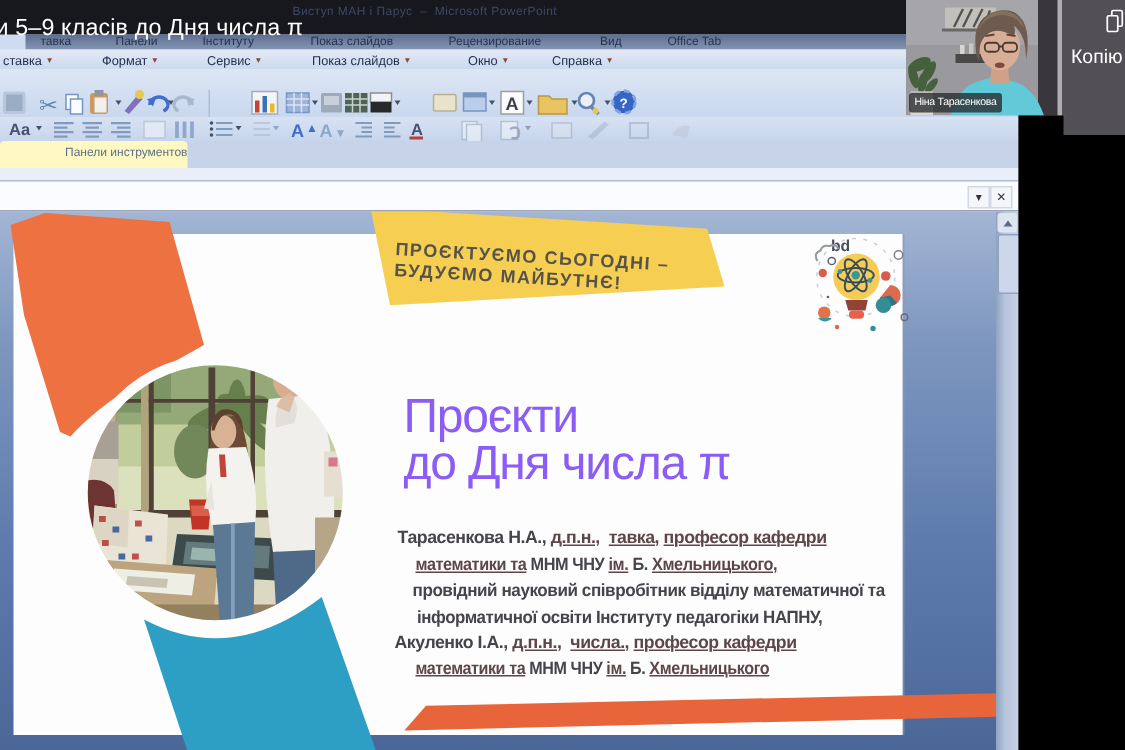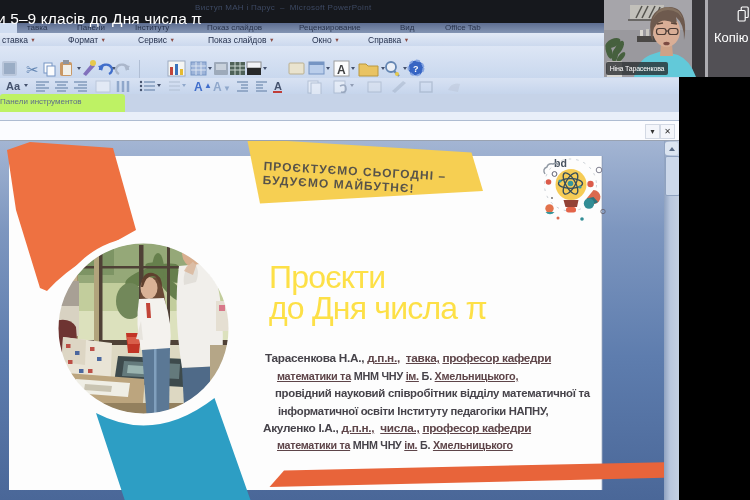--- a/index.html
+++ b/index.html
@@ -10,47 +10,47 @@
   #titlebar{left:0;top:0;width:679px;height:23px;background:#16181d;padding-left:48px;}
   #faint{left:195px;top:3px;font-size:8px;color:#3d4963;letter-spacing:.3px;}
   #tabrow{left:17px;top:23px;width:679px;height:10px;background:linear-gradient(180deg,#5d6d90,#8495b3);}
   .tab{position:absolute;top:0px;font-size:8px;color:#222c44;opacity:.92;}
   #menurow{left:0;top:33px;width:679px;height:13px;background:linear-gradient(180deg,#e3eaf6,#ccd9ee);}
   .mi{position:absolute;top:2px;font-size:8.5px;color:#24304d;}
   .mi b{color:#8a4a42;font-size:5.5px;vertical-align:1px;}
   #toolrow1{left:0;top:46px;width:679px;height:32px;background:linear-gradient(180deg,#dde6f5,#c9d8ee);}
   #toolrow2{left:0;top:78px;width:679px;height:16px;background:linear-gradient(180deg,#d8e2f3,#c6d5ec);}
   #tabstrip{left:0;top:94px;width:679px;height:18px;background:#c6d3e8;}
-  #paneltab{left:90px;top:0px;width:125px;height:18px;background:#bef264;border-radius:3px 3px 0 0;
-            font-size:8px;color:#5f6f8a;text-align:left;line-height:16px;}
+  #paneltab{left:90px;top:0px;width:125px;height:18px;background:#fef9c3;border-radius:3px 3px 0 0;
+            font-size:8px;color:#5f6f8a;text-align:right;line-height:16px;}
   #strip2{left:0;top:112px;width:679px;height:8px;background:#e9eff9;}
   #whitestrip{left:0;top:120px;width:679px;height:19px;background:#fbfcff;border-top:1px solid #aebcd2;
      border-bottom:1.5px solid #99a2b0;}
   .wbtn{position:absolute;top:3px;width:13px;height:13px;background:#f4f6fb;border:1px solid #d3d9e4;
         font-size:8px;line-height:13px;text-align:center;color:#333;}
   #workspace{left:0;top:141px;width:664px;height:359px;
      background:linear-gradient(180deg,#a3b5d3 0%,#7d96bf 25%,#5e7dae 60%,#4a6798 100%);}
   #scrollbar{left:664px;top:141px;width:15px;height:359px;
      background:linear-gradient(90deg,#8fa2c0,#b8c6dd 40%,#c4d0e2);}
   #sbtn{left:1px;top:1px;width:13px;height:13px;background:#dce5f1;border-radius:2px;position:absolute;}
   #sbtn:after{content:"";position:absolute;left:3.5px;top:5px;border-left:3px solid transparent;
      border-right:3px solid transparent;border-bottom:4px solid #5a6b85;}
   #sthumb{left:1px;top:15px;width:13px;height:38px;background:#ccd8ea;border:1px solid #8fa2c0;
      border-radius:2px;position:absolute;}
   #blackcol{left:679px;top:0;width:71px;height:500px;background:#000;}
-  #graypanel{left:709px;top:0;width:41px;height:77px;background:#525055;}
+  #graypanel{left:709px;top:0;width:41px;height:90px;background:#525055;}
   #kopiju{left:5px;top:30px;font-size:13px;color:#fff;white-space:nowrap;}
   #webcam{left:604px;top:0;width:106px;height:77px;}
   #nametag{left:606px;top:62px;width:62px;height:13px;background:rgba(38,42,45,.78);border-radius:2px;
      color:#fff;font-size:7px;text-align:center;line-height:13px;white-space:nowrap;letter-spacing:-.2px;}
   #bigtitle{left:-3px;top:10px;font-size:15.5px;color:#fff;letter-spacing:.1px;white-space:nowrap;}
   
   #bannertxt{left:264px;top:160px;font-size:12px;font-weight:bold;color:#57534a;
      letter-spacing:1.05px;line-height:13.6px;transform:rotate(3.3deg);transform-origin:0 0;}
-  #slidetitle{left:269px;top:262px;font-size:32px;color:#fde047;line-height:30.5px;letter-spacing:-.8px;}
+  #slidetitle{left:269px;top:262px;font-size:32px;color:#8b5cf6;line-height:30.5px;letter-spacing:-.8px;}
   #bodytext{left:0;top:0;}
   .bl{position:absolute;font-size:11.8px;font-weight:bold;color:#46434a;white-space:nowrap;letter-spacing:-.3px;}
   .bl u{text-decoration-thickness:1px;color:#5e4549;}
 </style>
 </head>
 <body>
 <div class="abs" id="pp">
   <div class="abs" id="titlebar">
       <span class="abs" id="faint">Виступ МАН і Парус &nbsp;–&nbsp; Microsoft PowerPoint</span>
     </div>

